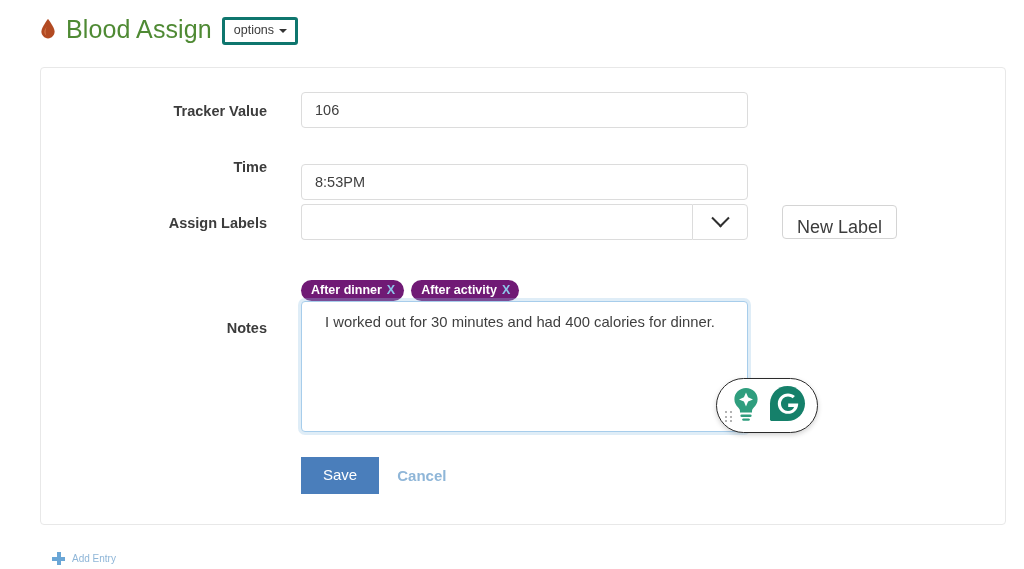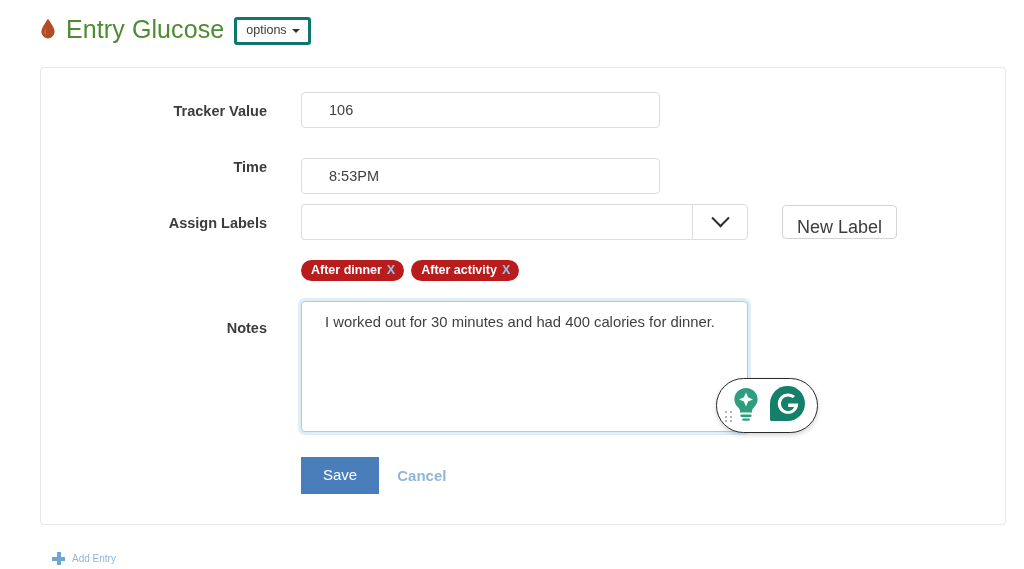--- a/index.html
+++ b/index.html
@@ -44,25 +44,25 @@
   }
 
   .form-row { position: absolute; left: 0; width: 100%; }
   .field-label {
     position: absolute; left: 0; width: 226px; text-align: right;
     font-size: 14.5px; font-weight: bold; color: #3c3c3c;
     line-height: 1;
   }
   .input-box {
     position: absolute; left: 260px;
-    height: 36px; width: 359px;
+    height: 36px; width: 447px;
     border: 1px solid #dcdcdc; border-radius: 4px; background: #fff;
     font-family: "Liberation Sans", sans-serif;
     font-size: 14.5px; color: #3f3f3f;
-    padding: 0 27px; outline: none;
+    padding: 0 13px; outline: none;
   }
   .input-box::placeholder { color: #b7b7b7; }
 
   
   .select-wrap {
     position: absolute; left: 260px; width: 447px; height: 36px;
     display: flex;
   }
   .select-field {
     flex: 1 1 auto; height: 36px;
@@ -87,24 +87,25 @@
     padding: 12px 14px; background: #fff;
     border: 1px solid #d4d4d4; border-radius: 4px;
     font-family: "Liberation Sans", sans-serif;
     font-size: 18px; color: #3c3c3c; cursor: pointer; line-height: 1;
   }
 
   
   .chips { position: absolute; left: 260px; display: flex; gap: 7px; }
   .chip {
     display: inline-flex; align-items: center; gap: 5px;
-    background: #b91c1c; color: #fff; border-radius: 11px;
+    background: #701a75; color: #fff; border-radius: 11px;
     padding: 3px 9px 4px 10px;
     font-size: 12.5px; font-weight: bold; line-height: 1.15;
     white-space: nowrap;
+    margin-top: 20px;
   }
   .chip-x { color: #8ec6ea; font-weight: bold; cursor: pointer; font-size: 12.5px; }
 
   
   .notes-wrap { position: absolute; left: 260px; width: 447px; }
   .notes-area {
     width: 447px; height: 131px; display: block;
     border: 1px solid #a7cdeb; border-radius: 4px;
     box-shadow: 0 0 0 3px rgba(150,195,230,0.30);
     background: #fff; resize: none; outline: none;
@@ -169,37 +170,37 @@
 
 <div class="page">
 
   <div class="header">
     <span class="drop-icon">
       <svg width="16" height="22" viewBox="0 0 16 22">
         <path d="M8 1 C8 1 1.4 9.2 1.4 13.6 C1.4 17.5 4.4 20.4 8 20.4 C11.6 20.4 14.6 17.5 14.6 13.6 C14.6 9.2 8 1 8 1 Z" fill="#b24a22"></path>
         <path d="M6.6 8.6 C5.2 11 4.4 12.6 4.4 14 C4.4 15.6 5.2 16.8 6.3 17.4 C5.1 15.4 5.3 12 6.6 8.6 Z" fill="#e08a5c" opacity="0.75"></path>
       </svg>
     </span>
-    <span class="page-title">Entry Glucose</span>
+    <span class="page-title">Blood Assign</span>
     <button class="options-btn">
       <span>options</span>
       <span class="caret"></span>
     </button>
   </div>
 
   <div class="card">
 
     <div class="form-row" style="top:24px;">
       <div class="field-label" style="top:12px;">Tracker Value</div>
       <input class="input-box" type="text" style="top: 0px;" value="106">
     </div>
 
     <div class="form-row" style="top:80px;">
       <div class="field-label" style="top:12px;">Time</div>
-      <input class="input-box" type="text" style="top: 10px;" value="8:53PM">
+      <input class="input-box" type="text" style="top: 16px;" value="8:53PM">
     </div>
 
     <div class="form-row" style="top:136px;">
       <div class="field-label" style="top:12px;">Assign Labels</div>
       <div class="select-wrap">
         <input class="select-field" type="text" value="" style="">
         <span class="select-caret">
           <span class="chev"></span>
         </span>
       </div>

